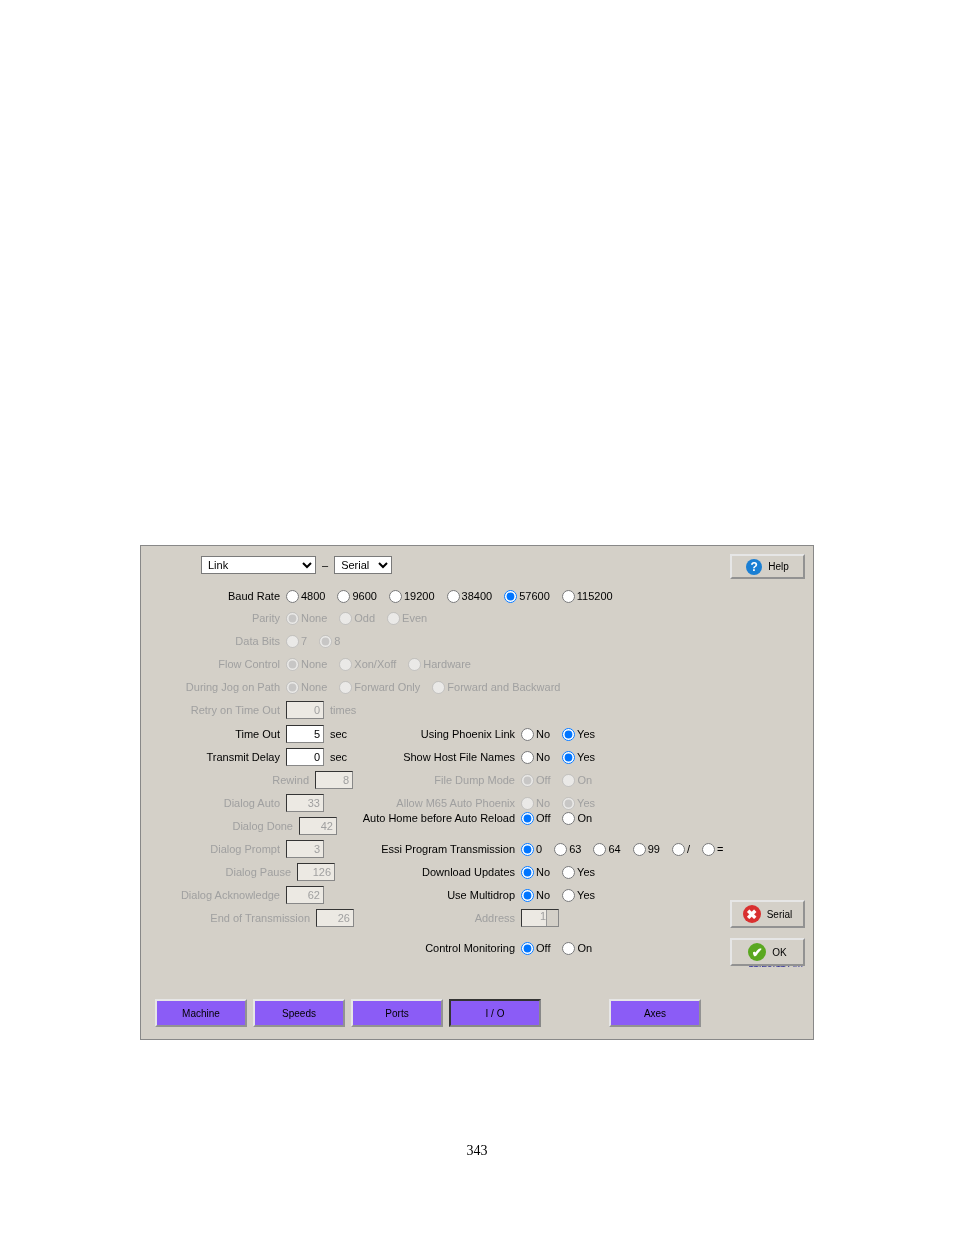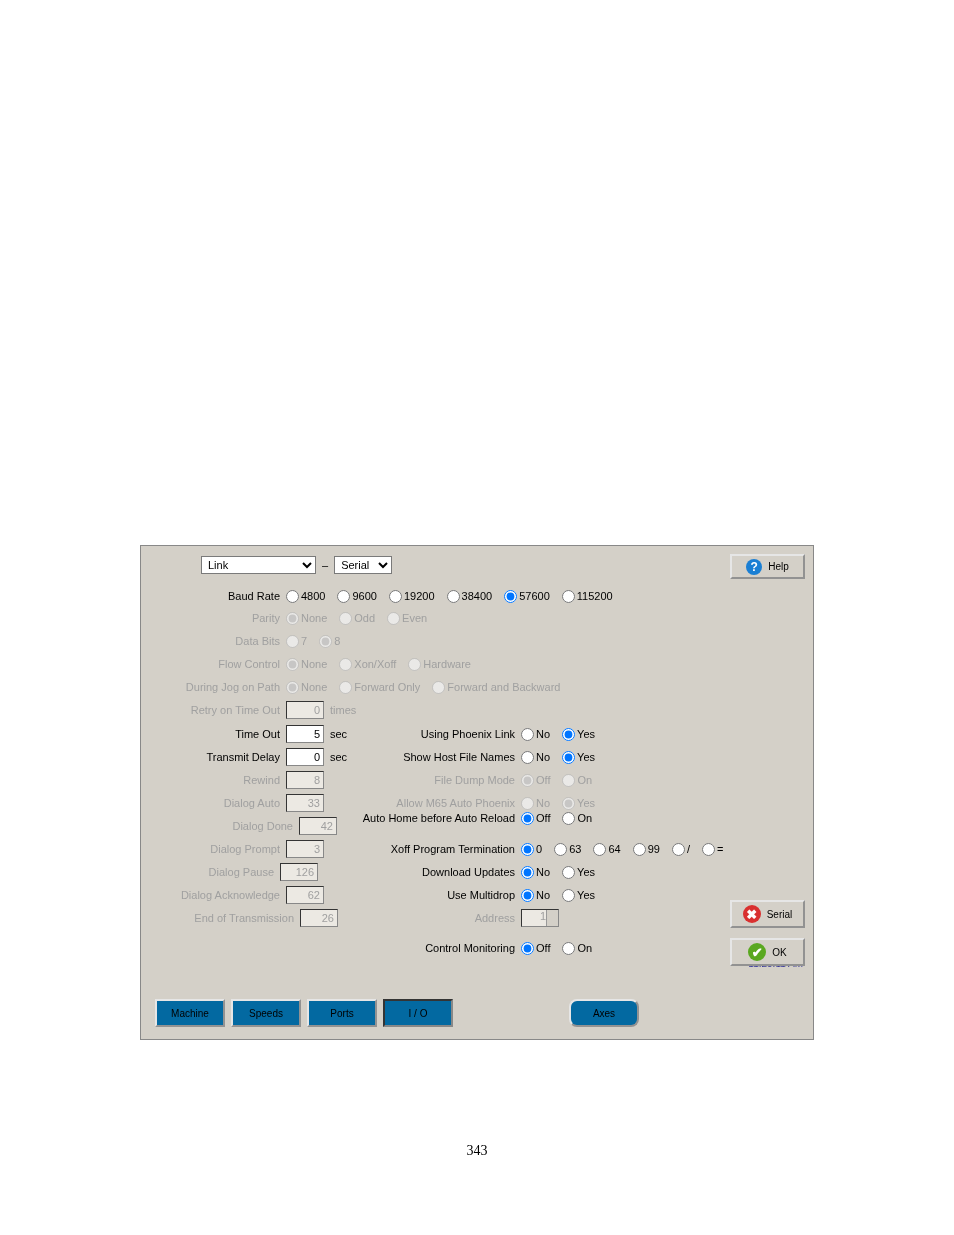--- a/index.html
+++ b/index.html
@@ -26,23 +26,23 @@
   .spin { width: 38px; height: 18px; border: 1px inset #888; background: #ece9e3; text-align: right; padding: 0 12px 0 3px; font-size: 11px; color: #a0a0a0; position: relative; }
   .spin::after { content: ''; position: absolute; right: 0; top: 0; width: 11px; height: 100%; border-left: 1px solid #999; background: #d4d0c8; }
   .clock { position: absolute; right: 10px; top: 412px; font-size: 10px; color: #3a3a9a; }
   .side-btn { position: absolute; right: 8px; width: 75px; height: 28px; background: #d4d0c8; border: 2px outset #e6e6e6; display: flex; align-items: center; justify-content: center; gap: 6px; font-size: 10px; cursor: pointer; }
   .btn-cancel { top: 354px; }
   .btn-ok { top: 392px; }
   .circ { width: 18px; height: 18px; border-radius: 50%; display: flex; align-items: center; justify-content: center; font-weight: bold; color: #fff; font-size: 13px; }
   .circ.red { background: #d93030; }
   .circ.green { background: #5aa820; }
   .bot-row { position: absolute; bottom: 12px; left: 14px; display: flex; gap: 6px; }
-  .bot-btn { width: 70px; height: 28px; background: #0369a1; border: 2px outset #e6e6e6; font-size: 10px; cursor: pointer; display: flex; align-items: center; justify-content: center; }
+  .bot-btn { width: 92px; height: 28px; background: #8b5cf6; border: 2px outset #e6e6e6; font-size: 10px; cursor: pointer; display: flex; align-items: center; justify-content: center; }
   .bot-btn.active { border: 2px inset #888; }
-  .bot-btn.gap { margin-left: 110px; border-radius: 8px; }
+  .bot-btn.gap { margin-left: 62px; }
   .pagenum { position: absolute; left: 0; width: 954px; top: 1143px; text-align: center; font-family: 'Times New Roman', serif; font-size: 14px; }
 </style>
 </head>
 <body>
 
 <div class="panel">
   <div class="top-row">
     <select class="sel1"><option>Link</option></select>
     <span>–</span>
     <select class="sel2"><option>Serial 1</option></select>
@@ -155,45 +155,45 @@
     <span class="lbl" style="width:145px">Time Out</span>
         <input class="numbox" value="5" style="">
         <span class="unit">sec</span>
       </div>
       <div class="row" style="top:201px">
     <span class="lbl" style="width:145px">Transmit Delay</span>
         <input class="numbox" value="0" style="">
         <span class="unit">sec</span>
       </div>
       <div class="row" style="top:224px">
-    <span class="lbl disabled" style="width:145px">Rewind</span>
+    <span class="lbl disabled" style="width:174px">Rewind</span>
         <input class="numbox disabled" value="8" disabled="" style="">
       </div>
       <div class="row" style="top:247px">
     <span class="lbl disabled" style="width:145px">Dialog Auto</span>
         <input class="numbox disabled" value="33" disabled="" style="">
       </div>
       <div class="row" style="top:270px">
     <span class="lbl disabled" style="width:158px">Dialog Done</span>
         <input class="numbox disabled" value="42" disabled="" style="">
       </div>
       <div class="row" style="top:293px">
     <span class="lbl disabled" style="width:145px">Dialog Prompt</span>
         <input class="numbox disabled" value="3" disabled="" style="">
       </div>
       <div class="row" style="top:316px">
-    <span class="lbl disabled" style="width:139px">Dialog Pause</span>
+    <span class="lbl disabled" style="width:156px">Dialog Pause</span>
         <input class="numbox disabled" value="126" disabled="" style="">
       </div>
       <div class="row" style="top:339px">
     <span class="lbl disabled" style="width:145px">Dialog Acknowledge</span>
         <input class="numbox disabled" value="62" disabled="" style="">
       </div>
       <div class="row" style="top:362px">
-    <span class="lbl disabled" style="width:159px">End of Transmission</span>
+    <span class="lbl disabled" style="width:175px">End of Transmission</span>
         <input class="numbox disabled" value="26" disabled="" style="">
       </div>
     </div>
   <div id="right-rows">
       <div class="row" style="top:178px;left:215px">
     <span class="lbl" style="width:165px">Using Phoenix Link</span>
         <div class="radios">
           <label class="radio">
       <input type="radio" style="">
       <span>No</span>
@@ -250,21 +250,21 @@
       <input type="radio" checked="" style="">
       <span>Off</span>
           </label>
           <label class="radio">
       <input type="radio" style="">
       <span>On</span>
           </label>
         </div>
       </div>
       <div class="row" style="top:293px;left:215px">
-    <span class="lbl" style="width:165px">Xoff Program Termination</span>
+    <span class="lbl" style="width:165px">Essi Program Transmission</span>
         <div class="radios">
           <label class="radio">
       <input type="radio" checked="" style="">
       <span>0</span>
           </label>
           <label class="radio">
       <input type="radio" style="">
       <span>63</span>
           </label>
           <label class="radio">

